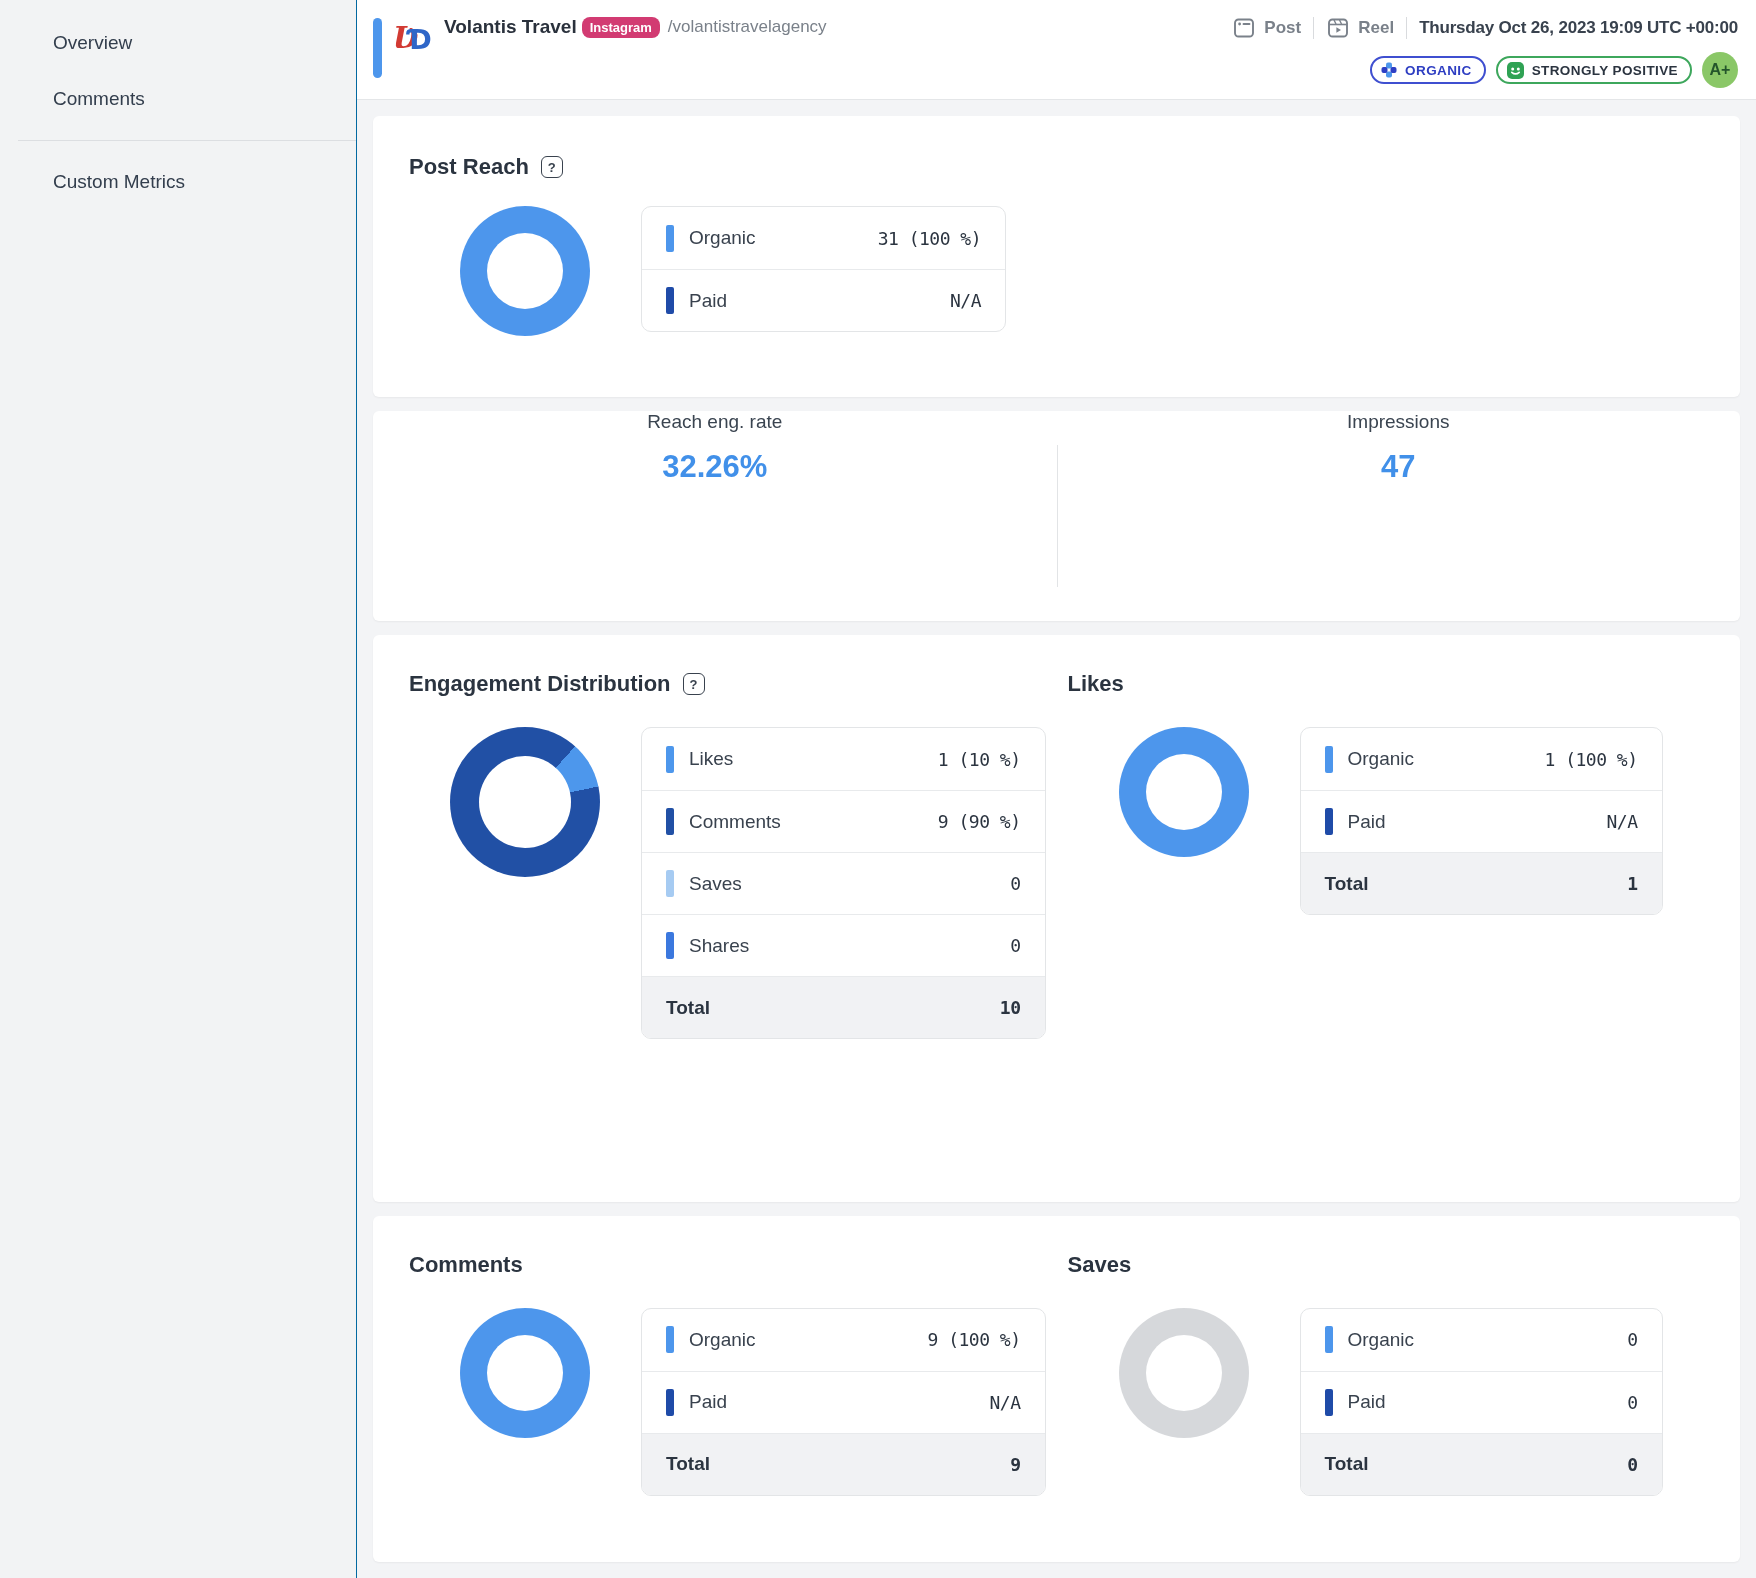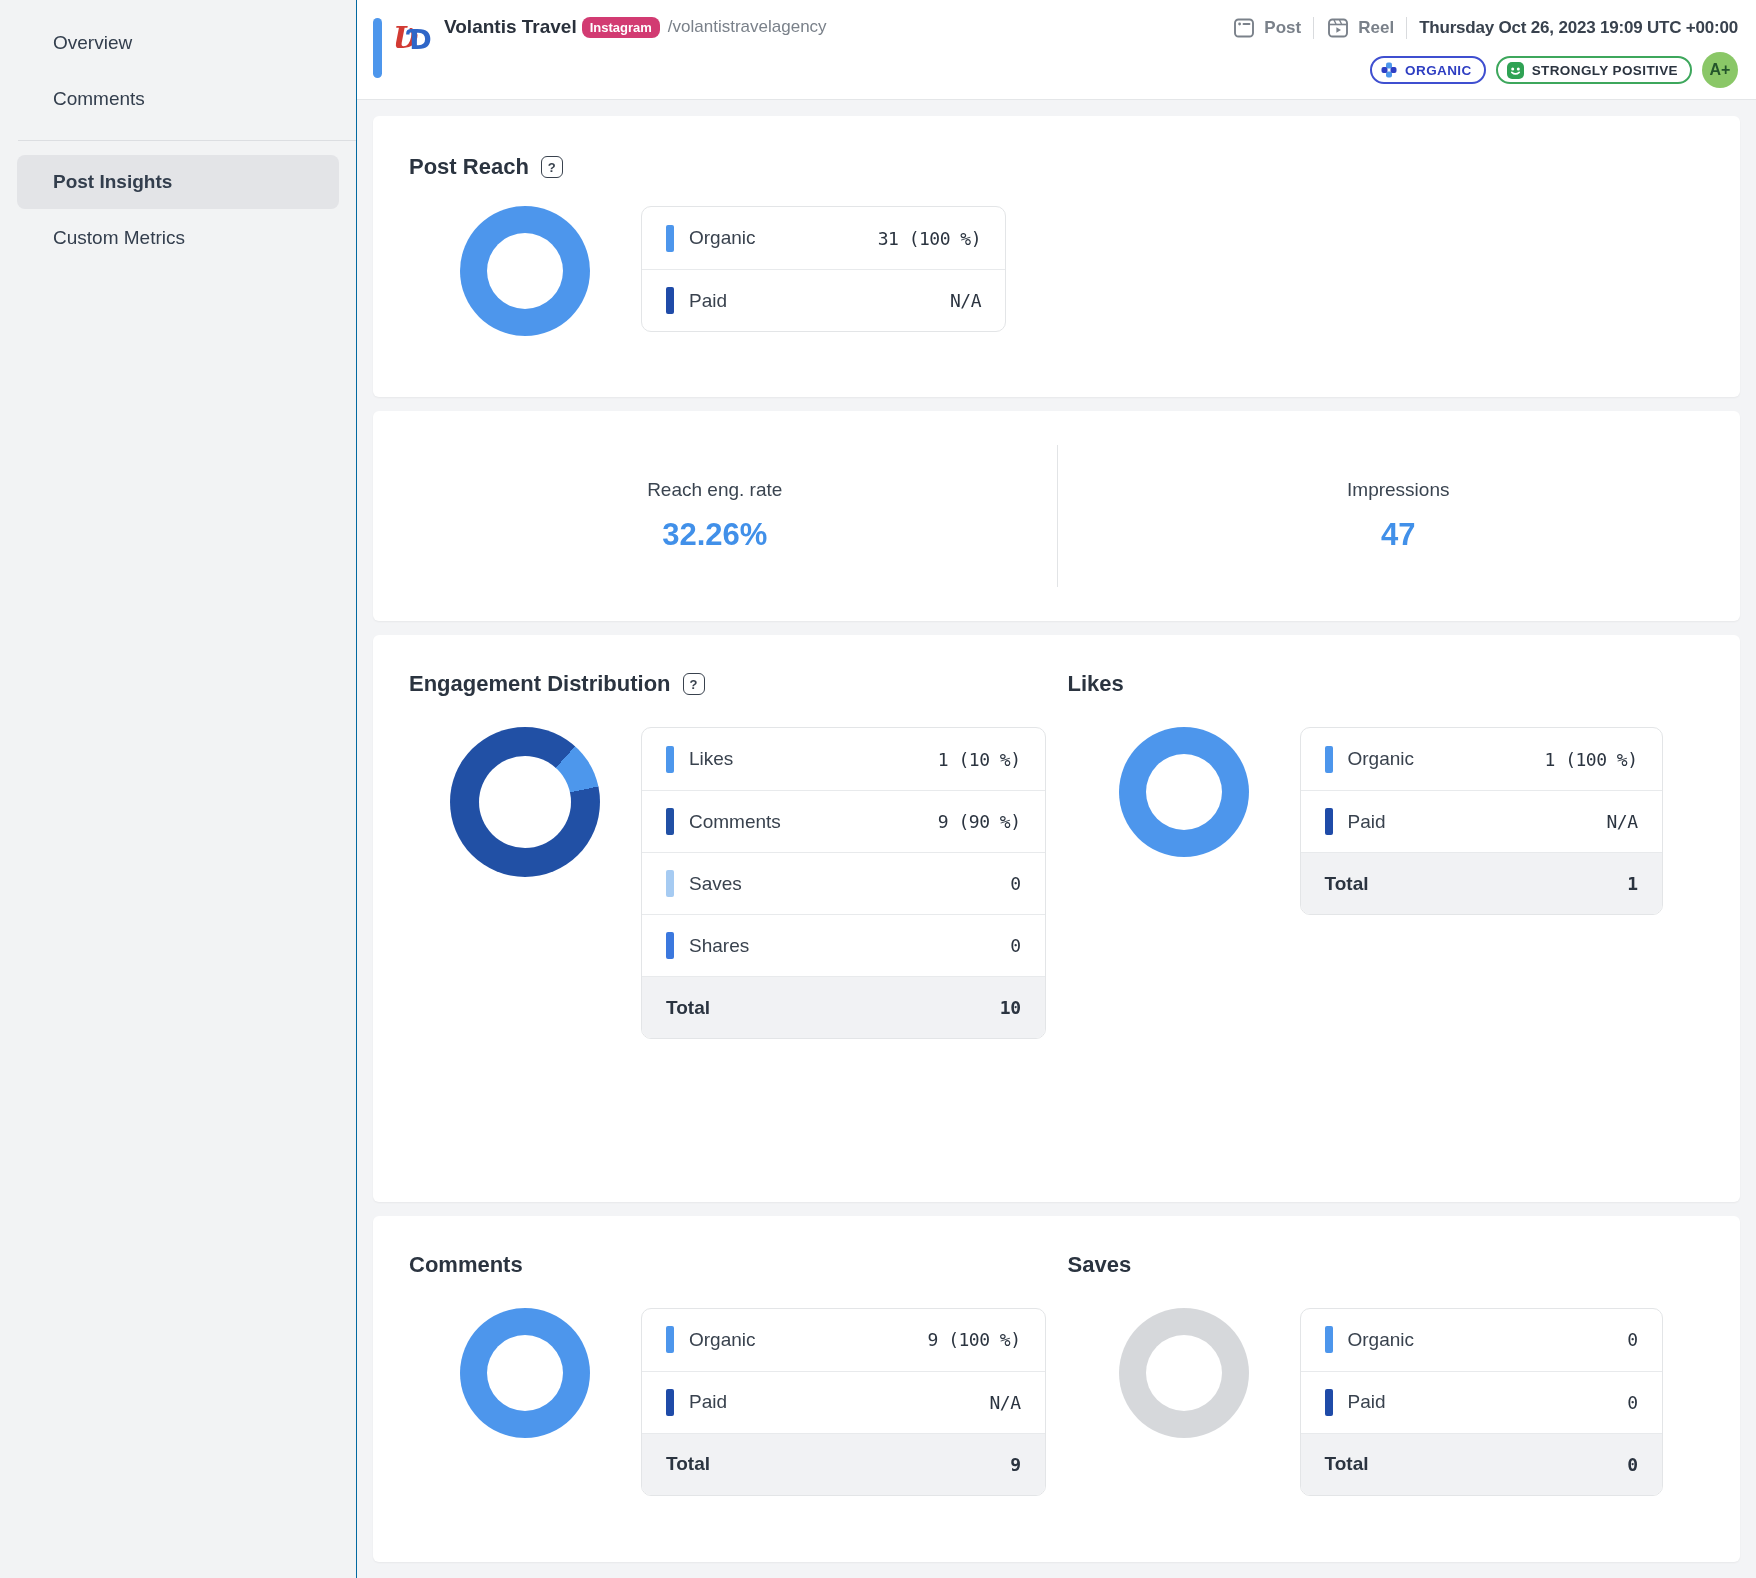--- a/index.html
+++ b/index.html
@@ -62,21 +62,21 @@
   .lrow.total { background:#F1F2F4; }
   .lrow.total .ll { font-weight:bold; color:#2B3440; }
   .lrow.total .lv { font-weight:bold; }
 
   
   .card-reach { height:282px; padding:38px 36px 0 36px; }
   .reach-body { display:flex; align-items:flex-start; margin-top:26px; }
   .legend-reach { width:365px; }
 
   
-  .card-stats { height:212px; display:flex; align-items:center; position:relative; }
+  .card-stats { height:212px; display:flex; align-items:flex-start; position:relative; }
   .stat-half { flex:1; display:flex; flex-direction:column; align-items:center; gap:16px; }
   .stat-label { font-size:19px; color:#3A4450; }
   .stat-value { font-size:31px; font-weight:bold; color:#4190E9; }
   .stat-div { position:absolute; left:50%; top:34px; bottom:34px; width:1px; background:#E2E4E6; }
 
   
   .card-duo { display:flex; padding:36px 36px 0 36px; }
   .card-duo-1 { height:570px; }
   .card-duo-2 { height:348px; }
   .duo-half { flex:1; min-width:0; }
@@ -87,21 +87,20 @@
 </style>
 </head>
 <body>
 
 <div class="app">
 
   <nav class="sidebar">
     <div class="side-item">Overview</div>
     <div class="side-item">Comments</div>
     <div class="side-divider"></div>
-    <div class="side-item active">Post Insights</div>
     <div class="side-item">Custom Metrics</div>
   </nav>
 
   <div class="main">
 
     <header class="topbar">
       <div class="accent-bar"></div>
       <div class="brand-logo">
         <span class="lv">Ʋ</span>
           <span class="ld">Ɗ</span>

